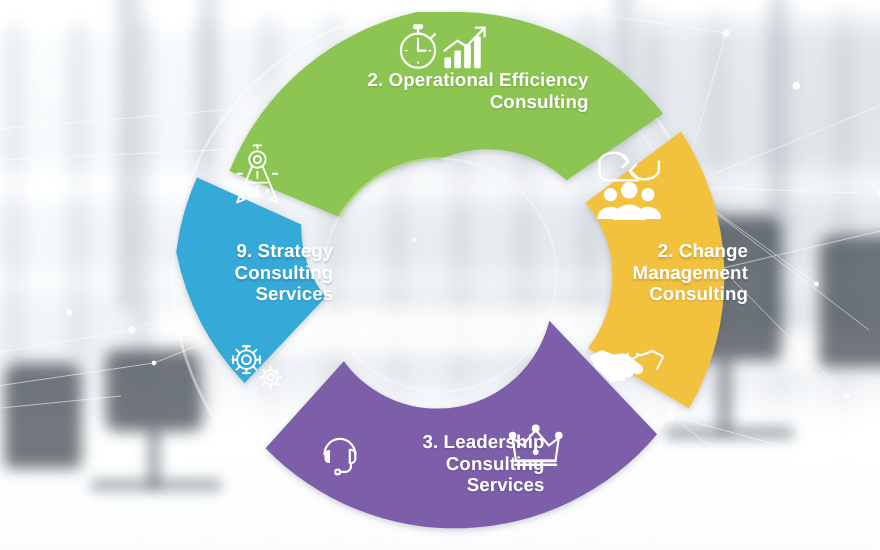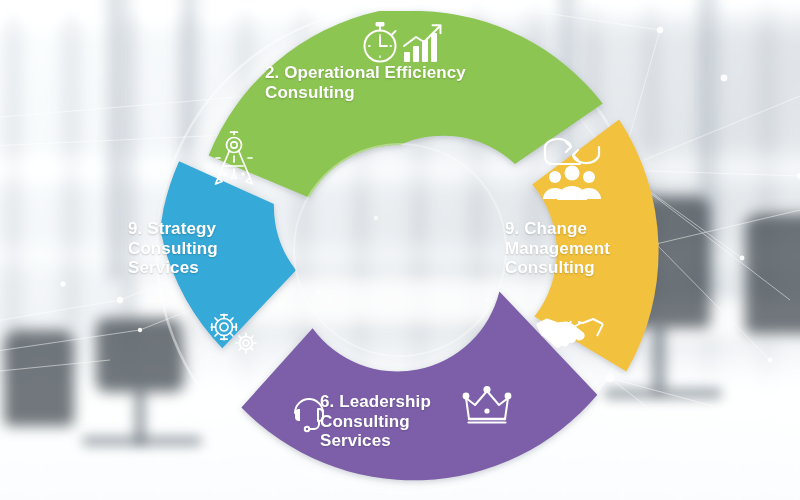--- a/index.html
+++ b/index.html
@@ -88,21 +88,21 @@
       rgba(255,255,255,0.48) 93%,
       rgba(255,255,255,0.16) 98%,
       rgba(255,255,255,0) 100%);
   }
 
   
   .seg-label {
     position: absolute;
     color: #ffffff;
     font-weight: bold;
-    text-align: left;
+    text-align: right;
     line-height: 1.16;
     letter-spacing: 0.1px;
     text-shadow: 0 1px 2px rgba(0,0,0,0.18);
     pointer-events: none;
     white-space: pre-line;
   }
   #label-strategy {
     left: 128px; top: 219px; width: 175px;
     font-size: 17px;
   }
@@ -258,25 +258,25 @@
       <circle cx="400" cy="250" r="106" fill="none" stroke="#ffffff" stroke-opacity="0.35" stroke-width="2"></circle>
     </svg>
 
     <div class="seg-label" id="label-strategy">9. Strategy
 Consulting
 Services</div>
 
     <div class="seg-label" id="label-operational">2. Operational Efficiency
 Consulting</div>
 
-    <div class="seg-label" id="label-change">9. Change
+    <div class="seg-label" id="label-change">2. Change
 Management
 Consulting</div>
 
-    <div class="seg-label" id="label-leadership">6. Leadership
+    <div class="seg-label" id="label-leadership">3. Leadership
 Consulting
 Services</div>
 
     <div class="seg-icon" id="icon-compass">
       <svg width="62" height="62" viewBox="0 0 62 62" fill="none" stroke="#ffffff" stroke-width="1.7" stroke-linecap="round" stroke-linejoin="round">
         <circle cx="31" cy="17" r="7.5"></circle>
         <circle cx="31" cy="17" r="3.2"></circle>
         <path d="M31 6.5 v-3"></path>
         <path d="M27.5 4.2 h7"></path>
         <path d="M26.5 22.5 L15 50"></path>

